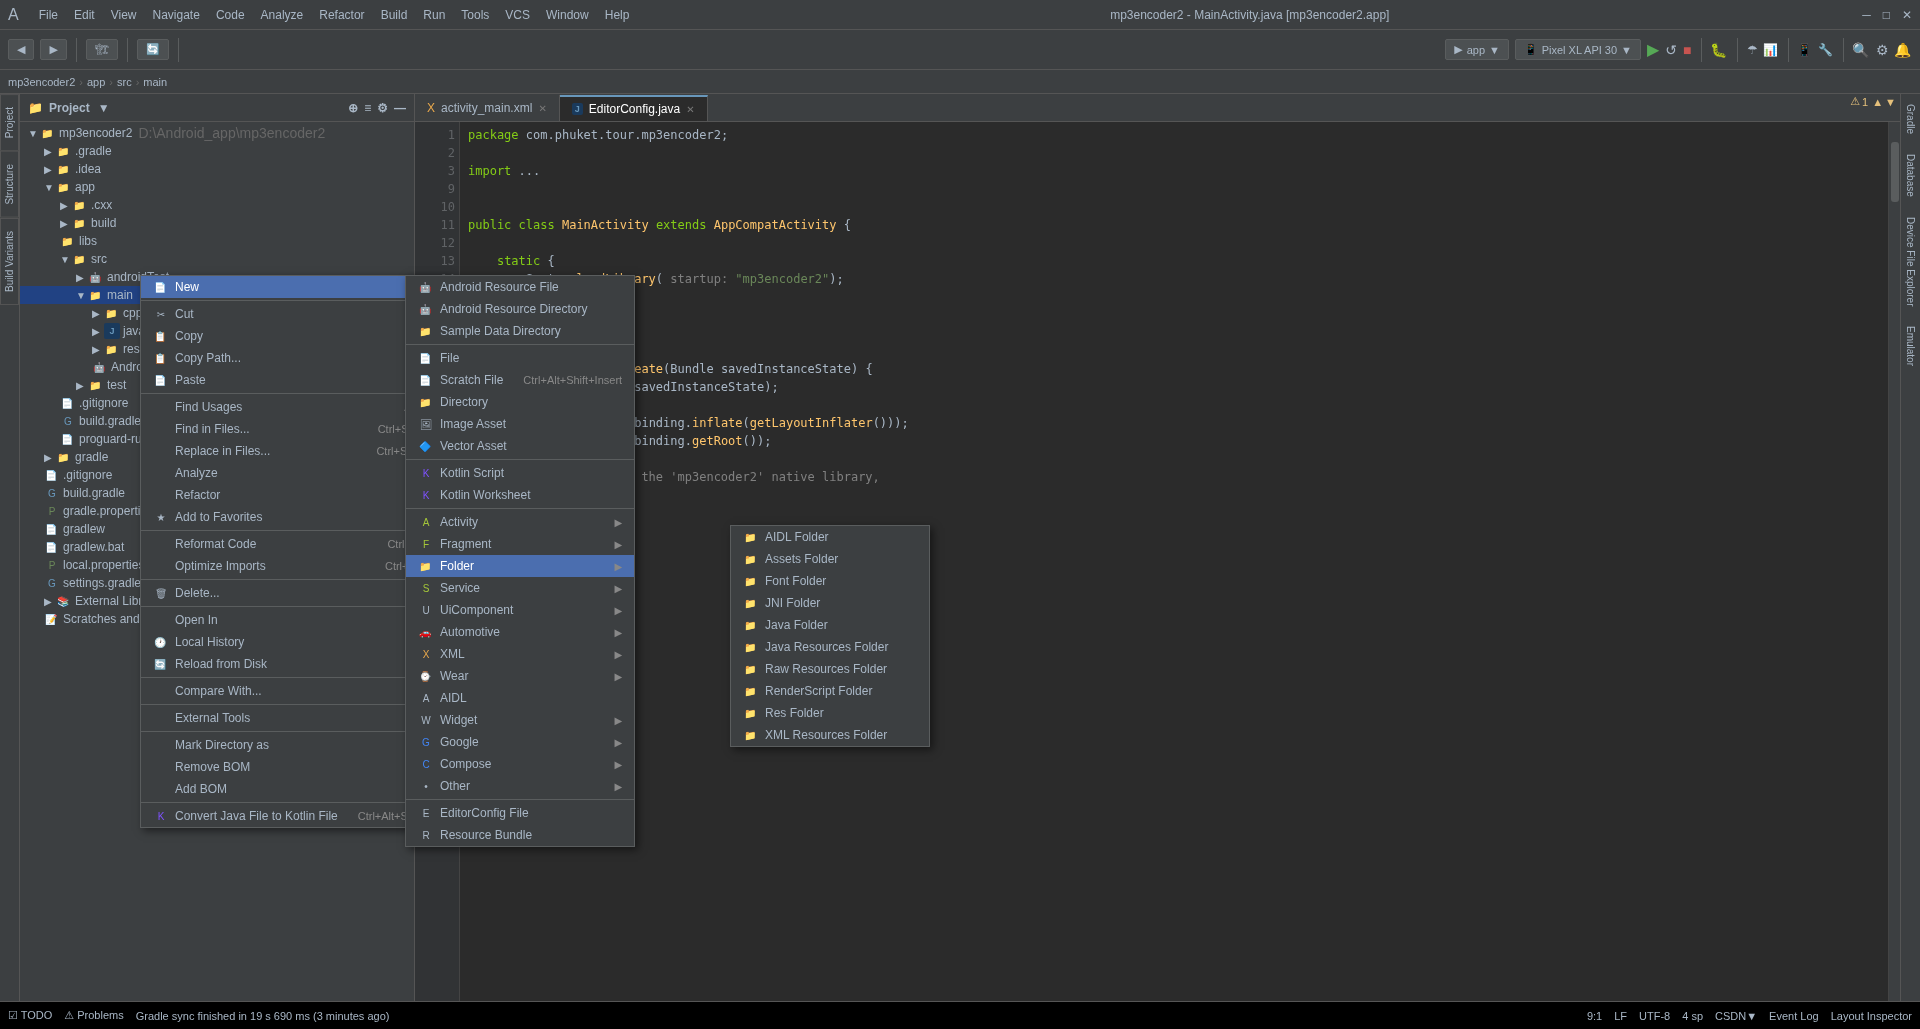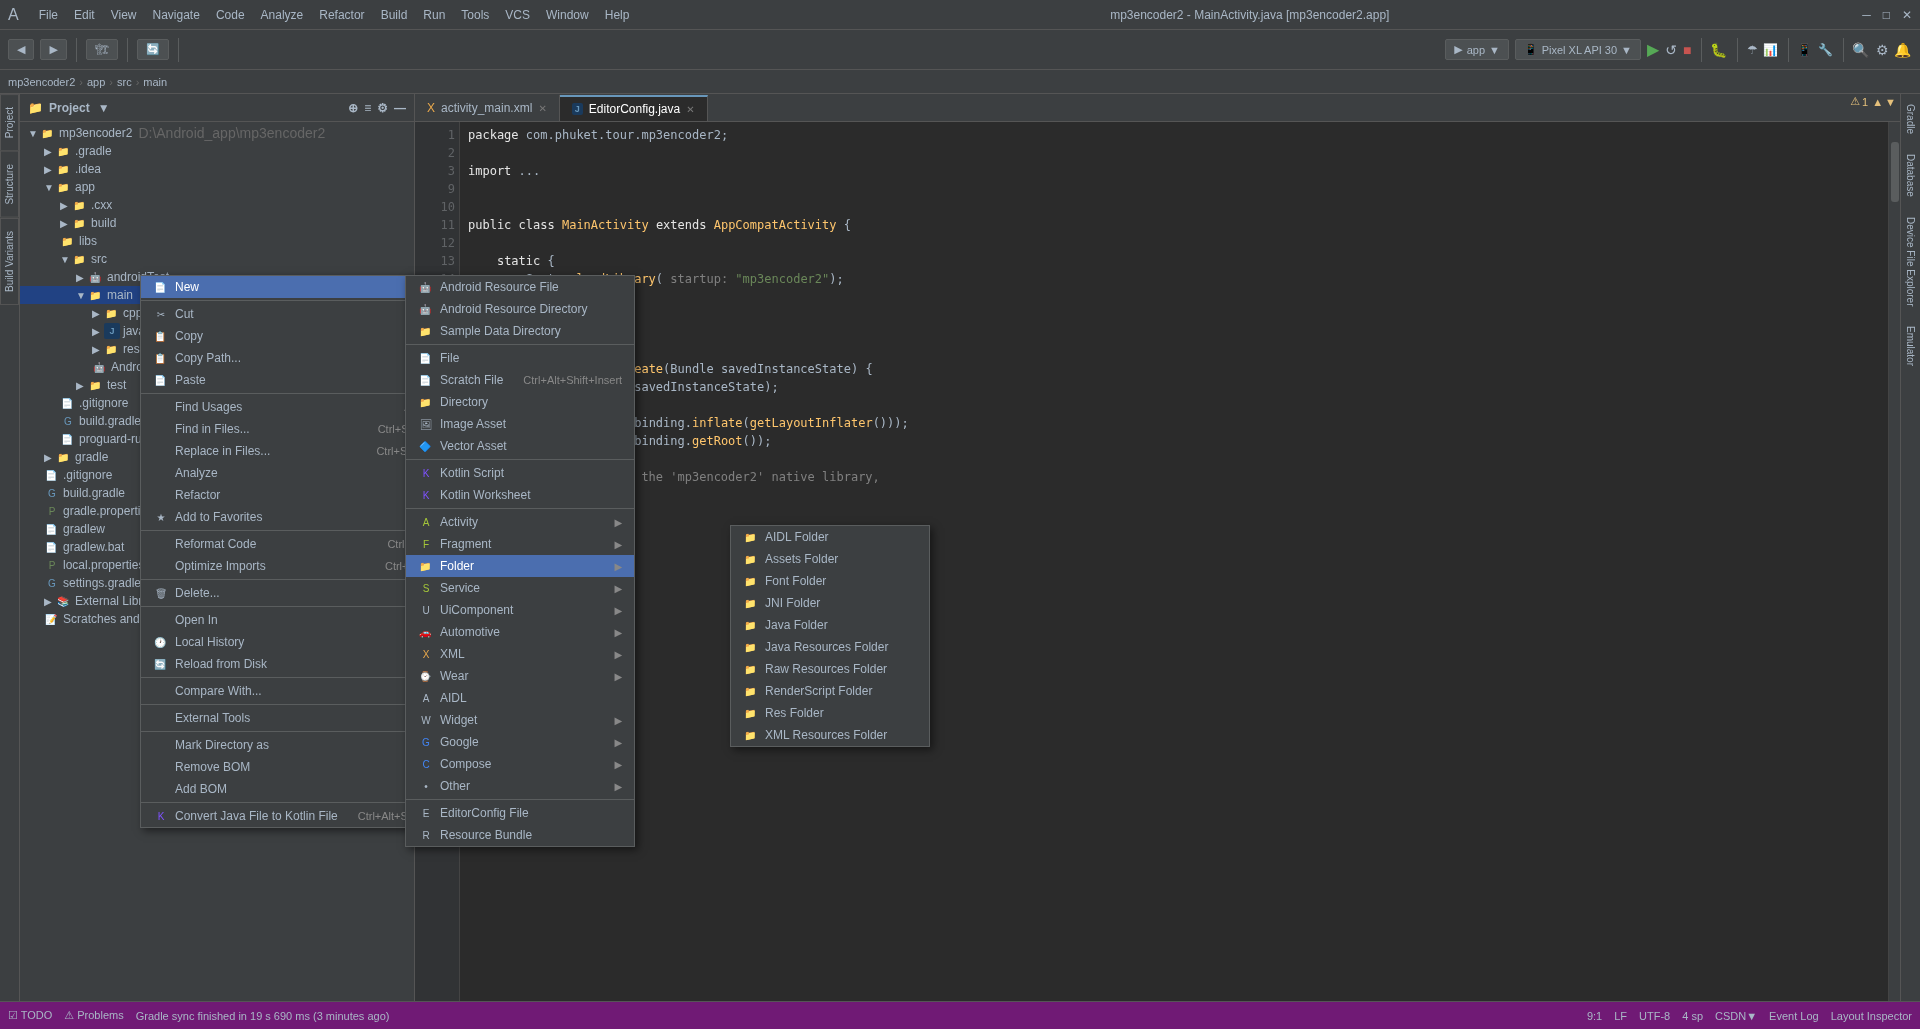--- a/index.html
+++ b/index.html
@@ -46,21 +46,21 @@
     
     #editor-area { flex: 1; display: flex; flex-direction: column; background: #2b2b2b; }
     #editor-tabs { height: 28px; background: #3c3f41; display: flex; align-items: flex-end; border-bottom: 1px solid #555; }
     .editor-tab { height: 26px; padding: 0 12px; display: flex; align-items: center; gap: 6px; font-size: 12px; cursor: pointer; border-right: 1px solid #555; background: #3c3f41; color: #a9b7c6; }
     .editor-tab.active { background: #2b2b2b; color: #ffffff; border-top: 2px solid #6897bb; }
     .editor-tab .close { color: #777; font-size: 10px; cursor: pointer; }
     #editor-content { flex: 1; display: flex; overflow: hidden; }
     #line-numbers { width: 45px; background: #313335; color: #606366; font-family: 'Consolas', monospace; font-size: 12px; padding: 4px 4px; text-align: right; line-height: 18px; border-right: 1px solid #444; flex-shrink: 0; user-select: none; }
     #code-content { flex: 1; font-family: 'Consolas', monospace; font-size: 12px; line-height: 18px; padding: 4px 8px; overflow: hidden; background: #2b2b2b; }
     .code-line { white-space: pre; }
-    .kw { color: #e5e5e5; }
+    .kw { color: #84cc16; }
     .cls { color: #ffc66d; }
     .str { color: #6a8759; }
     .cmt { color: #808080; }
     .fn { color: #ffc66d; }
     .plain { color: #a9b7c6; }
     .pkg { color: #a9b7c6; }
 
     
     #statusbar { height: 28px; background: #3c3f41; display: flex; align-items: center; padding: 0 8px; border-top: 1px solid #555; font-size: 11px; gap: 16px; }
     #statusbar-left { display: flex; align-items: center; gap: 8px; }
@@ -439,21 +439,21 @@
   </div>
 
   <div style="width:20px; background:#3c3f41; border-left:1px solid #555; display:flex; flex-direction:column; align-items:center;">
     <div style="writing-mode:vertical-lr; font-size:10px; color:#a9b7c6; padding:10px 3px; cursor:pointer;">Gradle</div>
     <div style="writing-mode:vertical-lr; font-size:10px; color:#a9b7c6; padding:10px 3px; cursor:pointer;">Database</div>
     <div style="writing-mode:vertical-lr; font-size:10px; color:#a9b7c6; padding:10px 3px; cursor:pointer;">Device File Explorer</div>
     <div style="writing-mode:vertical-lr; font-size:10px; color:#a9b7c6; padding:10px 3px; cursor:pointer;">Emulator</div>
   </div>
 </div>
 
-<div id="statusbar" style="position:absolute; bottom:0; left:0; right:0; height:28px; background:#701a75; display:flex; align-items:center; padding:0 8px; border-top:1px solid #555; font-size:11px;">
+<div id="statusbar" style="position:absolute; bottom:0; left:0; right:0; height:28px; background:#000000; display:flex; align-items:center; padding:0 8px; border-top:1px solid #555; font-size:11px;">
   <div id="statusbar-left" style="display:flex; align-items:center; gap:12px;">
     <span style="cursor:pointer;">☑ TODO</span>
     <span style="cursor:pointer;">⚠ Problems</span>
     <span>Gradle sync finished in 19 s 690 ms (3 minutes ago)</span>
   </div>
   <div id="statusbar-right" style="margin-left:auto; display:flex; align-items:center; gap:12px;">
     <span>9:1</span>
     <span style="cursor:pointer;">LF</span>
     <span style="cursor:pointer;">UTF-8</span>
     <span style="cursor:pointer;">4 sp</span>

